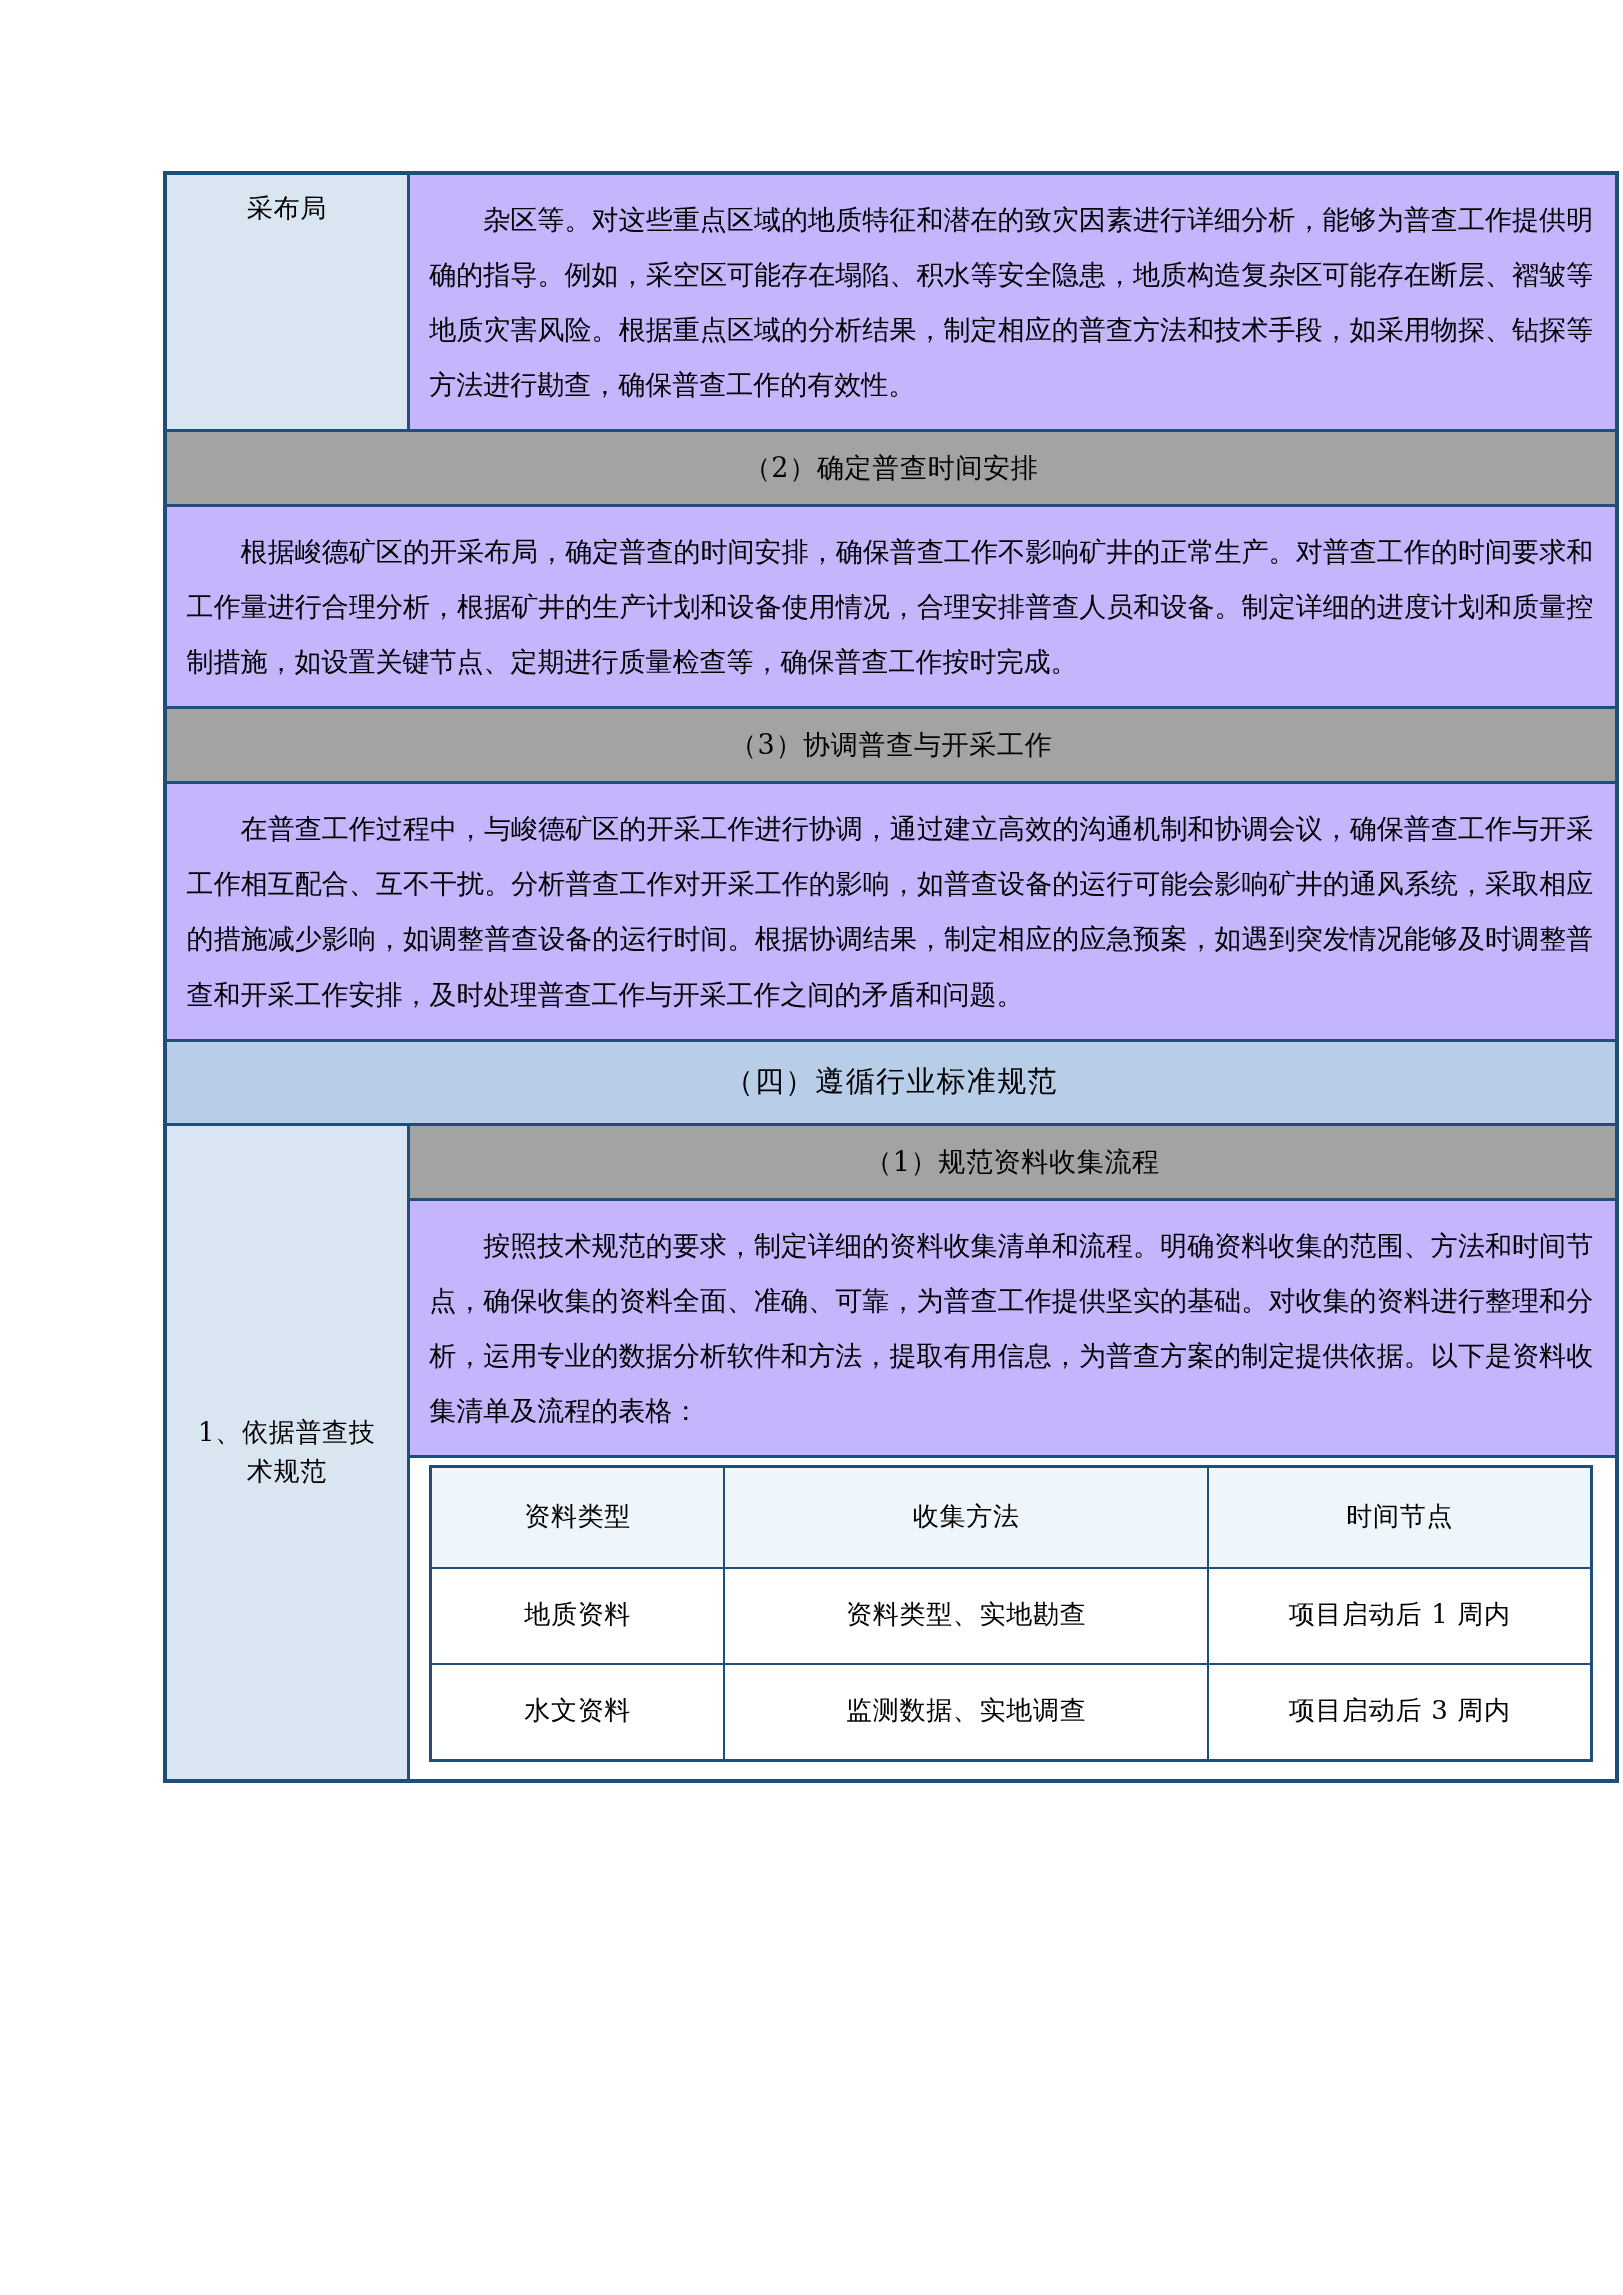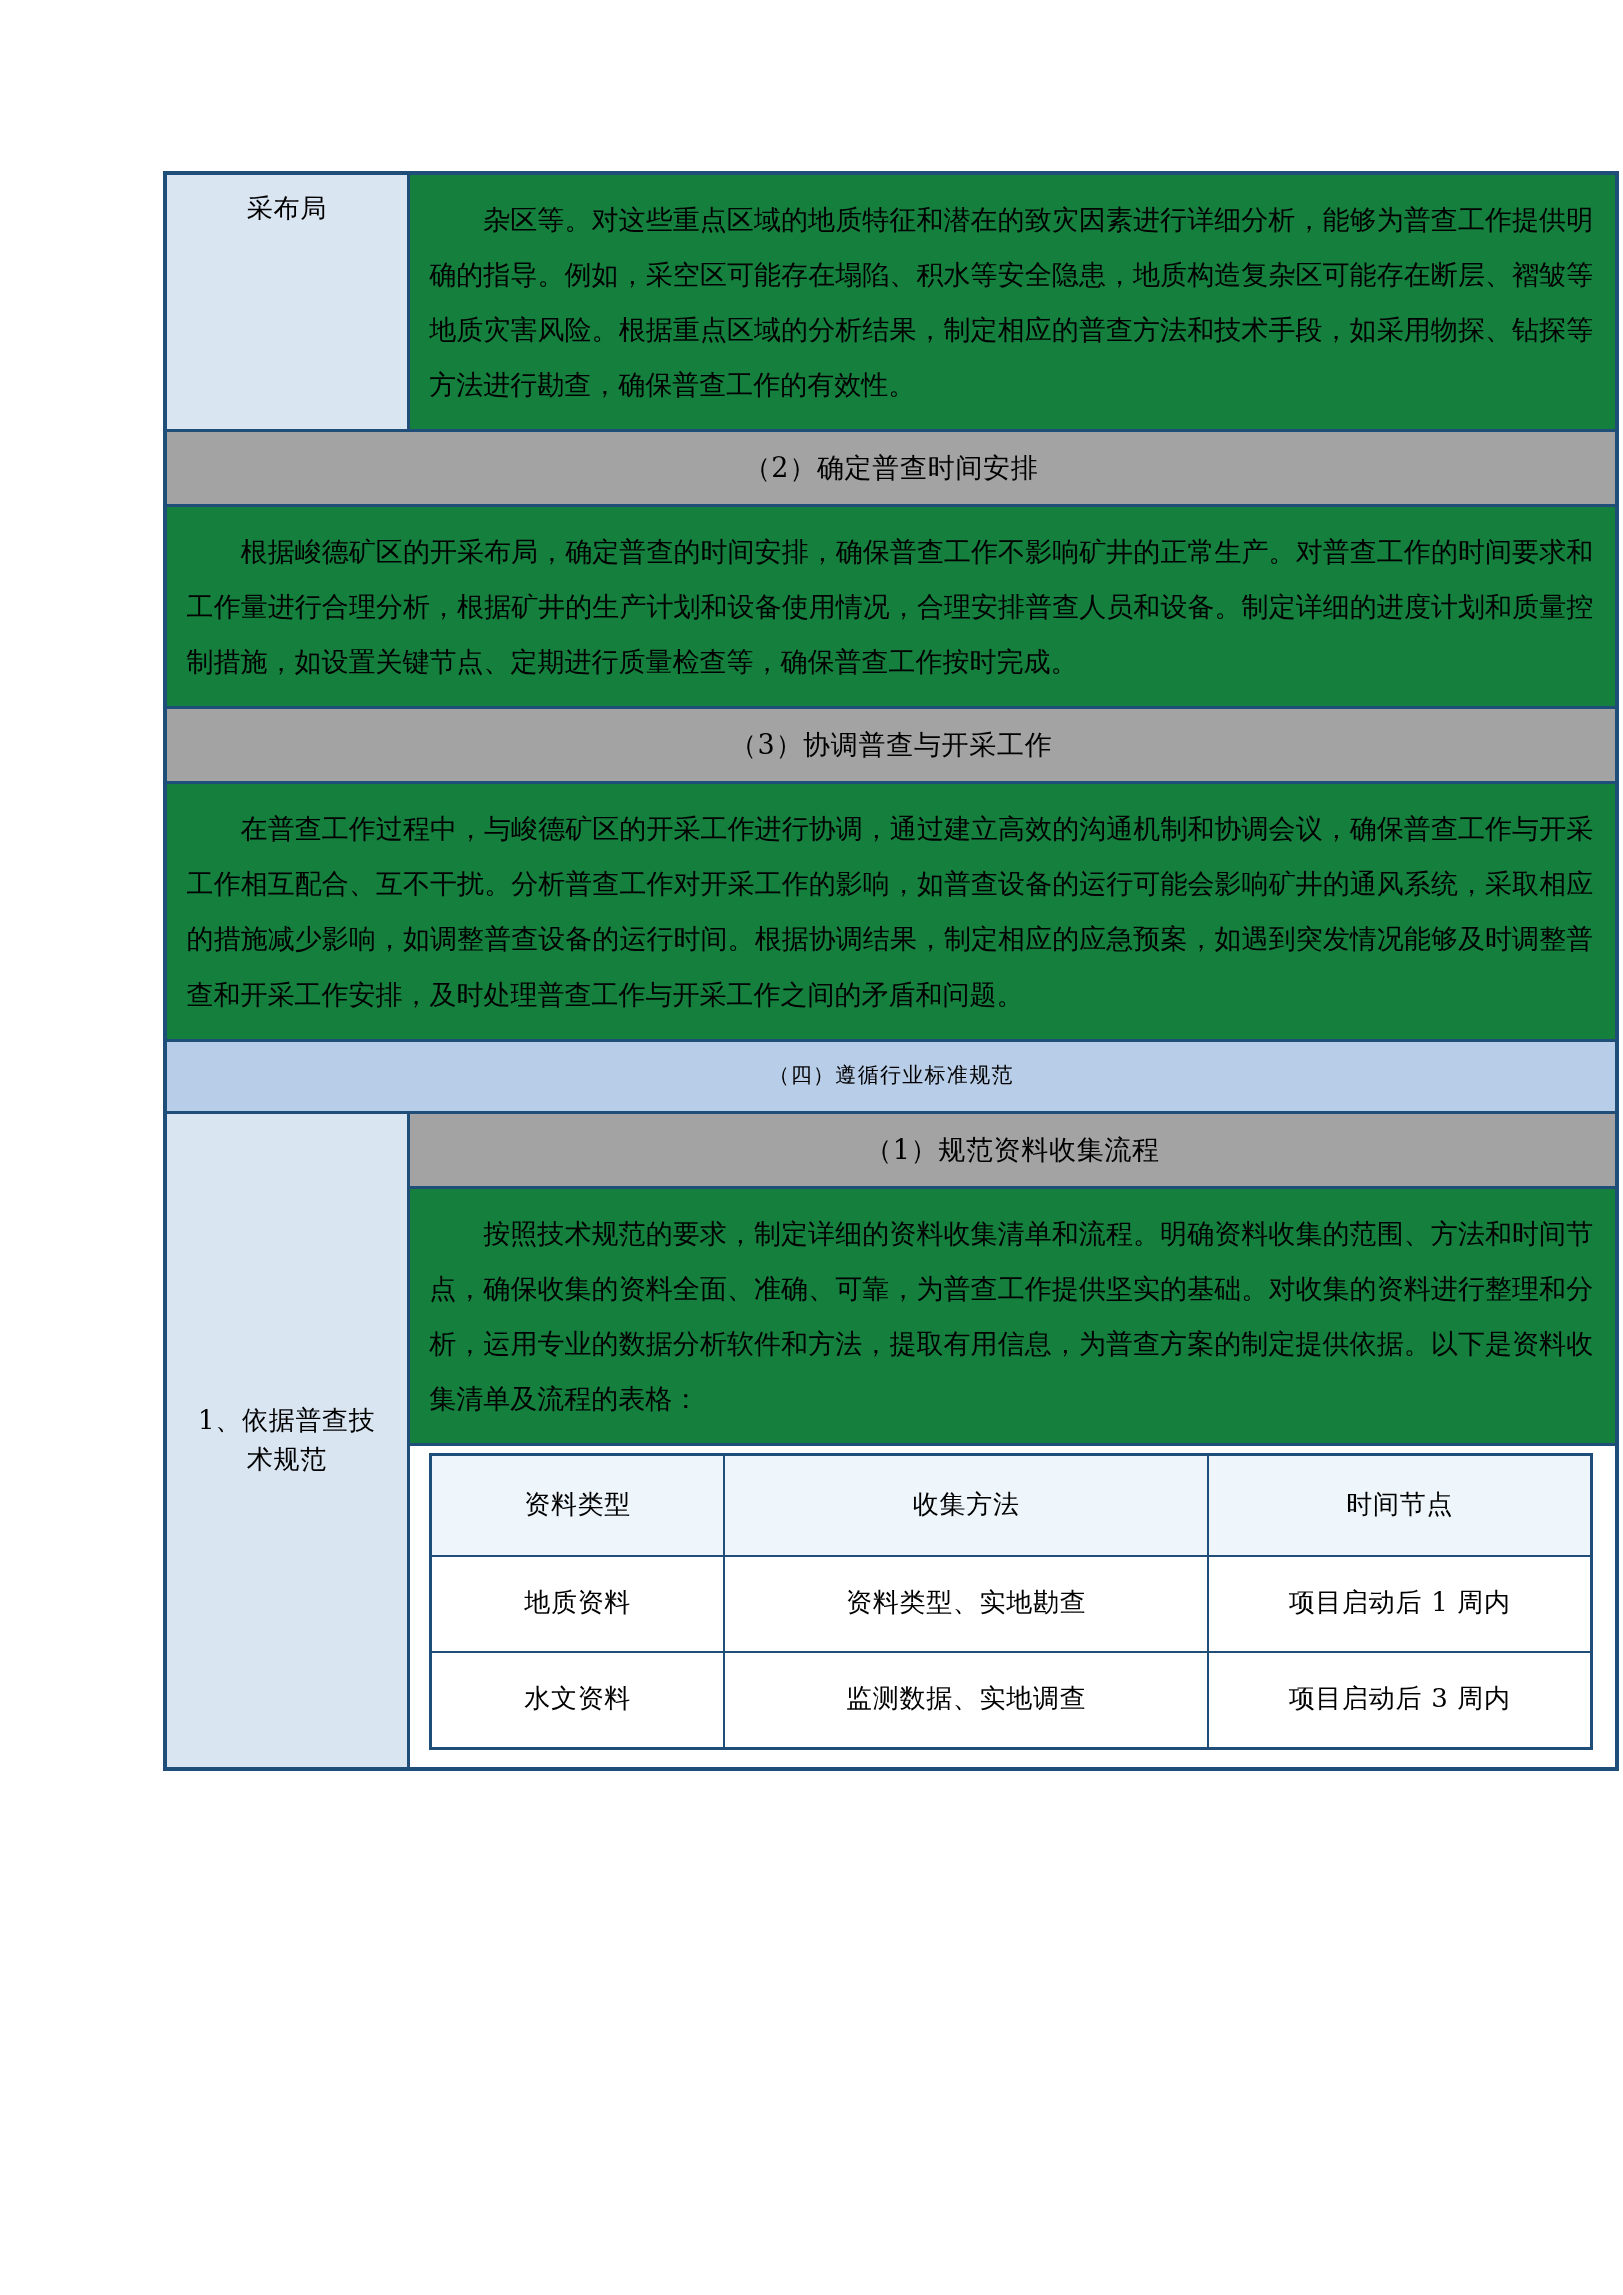--- a/index.html
+++ b/index.html
@@ -52,21 +52,21 @@
     padding: 14.4px 18.3px 0 18.3px !important;
     word-break: break-all;
   }
   .label-cell.mid {
     vertical-align: middle;
     padding-top: 0 !important;
   }
 
   
   .body-cell {
-    background: #15803d;
+    background: #c4b5fd;
     padding: 17px 22px 17px 19.6px !important;
   }
   .para {
     font-size: 27px;
     line-height: 2.04;
     text-align: justify;
     text-justify: inter-ideograph;
     text-indent: 2em;
     margin: 0;
     word-break: break-all;
@@ -85,21 +85,21 @@
     letter-spacing: 0.7px;
   }
 
   
   .section-cell {
     background: #b8cde8;
     text-align: center;
     padding: 18.3px 6.5px 19.6px 6.5px !important;
   }
   .section-cell .txt {
-    font-size: 21px;
+    font-size: 29px;
     line-height: 1.5;
     letter-spacing: 1.3px;
   }
 
   
   .inner-wrap {
     padding: 6.5px 22px 17px 19.6px;
   }
   .inner-table {
     width: 100%;

